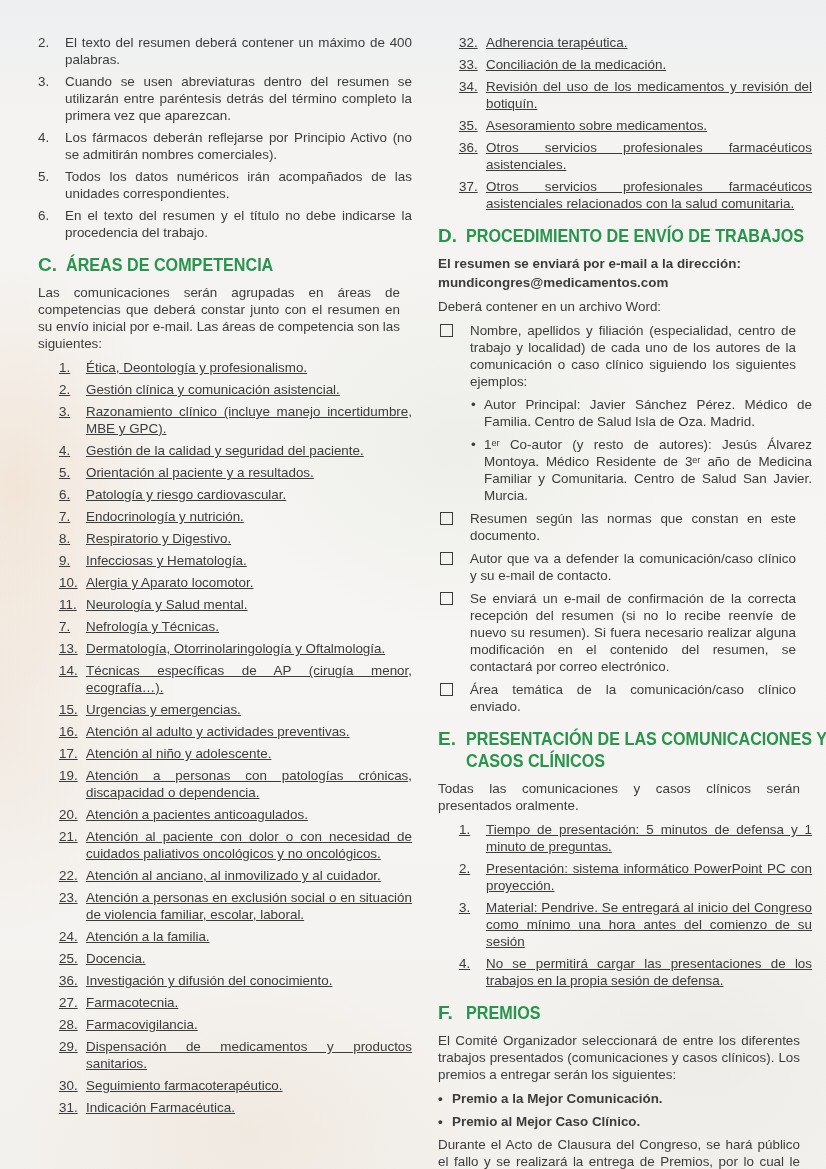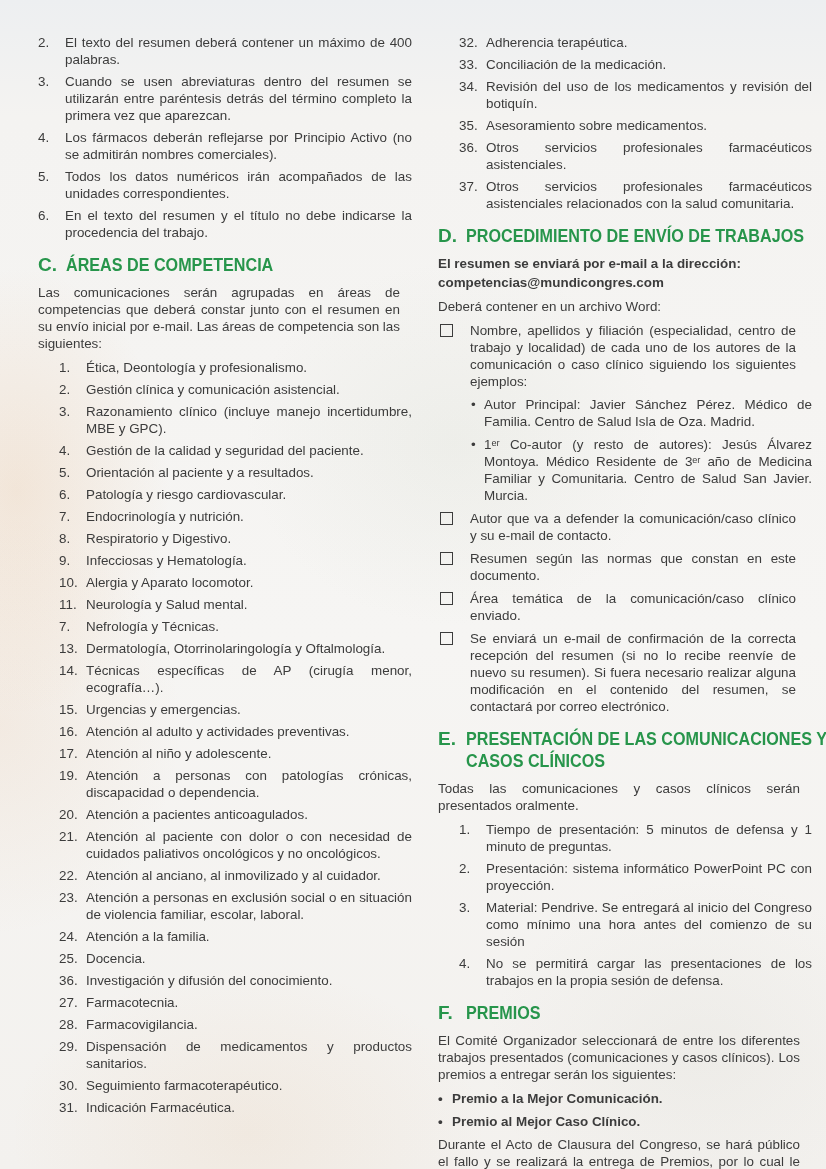--- a/index.html
+++ b/index.html
@@ -21,21 +21,21 @@
   .columns {
     position:absolute; left:38px; top:34px;
     display:flex; gap:26px;
   }
   .col { width:374px; font-size:13.4px; line-height:17px; }
 
   
   .num-row { display:flex; margin-bottom:5px; }
   .num-row .n { flex:0 0 27px; }
   .num-row .t { flex:1; text-align:justify; }
-  .indented { padding-left:21px; }
+  .indented { padding-left:21px;text-decoration:underline; }
 
   
   .sec-h { display:flex; color:#27954b; font-weight:bold; font-size:19px; line-height:22px; margin:13px 0 8px 0; }
   .sec-h .letter { flex:0 0 28px; }
   .sec-h .title { flex:0 0 auto; width:435px; transform:scaleX(0.85); transform-origin:left top; }
   .sec-h.nowrap .title { white-space:nowrap; width:auto; }
 
   .para { text-align:justify; margin:0 12px 7px 0; }
   .bold { font-weight:bold; }
 
@@ -288,21 +288,21 @@
             <span class="t">Otros servicios profesionales farmacéuticos asistenciales relacionados con la salud comunitaria.</span>
           </div>
         </div>
 
       <div class="sec-h nowrap">
         <span class="letter">D.</span>
         <span class="title">PROCEDIMIENTO DE ENVÍO DE TRABAJOS</span>
       </div>
 
       <p class="para bold mb0">El resumen se enviará por e-mail a la dirección:</p>
-      <p class="para bold">competencias@mundicongres.com</p>
+      <p class="para bold">mundicongres@medicamentos.com</p>
       <p class="para">Deberá contener en un archivo Word:</p>
 
       <div class="check-row">
         <span class="box"></span>
         <span class="ct">Nombre, apellidos y filiación (especialidad, centro de trabajo y localidad) de cada uno de los autores de la comunicación o caso clínico siguiendo los siguientes ejemplos:</span>
       </div>
 
       <div>
 
           <div class="ex-row">
@@ -313,37 +313,37 @@
           <div class="ex-row">
             <span class="bull">•</span>
             <span class="et">1ᵉʳ Co-autor (y resto de autores): Jesús Álvarez Montoya. Médico Residente de 3ᵉʳ año de Medicina Familiar y Comunitaria. Centro de Salud San Javier. Murcia.</span>
           </div>
         </div>
 
       <div>
 
           <div class="check-row">
             <span class="box"></span>
-            <span class="ct">Autor que va a defender la comunicación/caso clínico y su e-mail de contacto.</span>
+            <span class="ct">Resumen según las normas que constan en este documento.</span>
           </div>
 
           <div class="check-row">
             <span class="box"></span>
-            <span class="ct">Resumen según las normas que constan en este documento.</span>
+            <span class="ct">Autor que va a defender la comunicación/caso clínico y su e-mail de contacto.</span>
+          </div>
+
+          <div class="check-row">
+            <span class="box"></span>
+            <span class="ct">Se enviará un e-mail de confirmación de la correcta recepción del resumen (si no lo recibe reenvíe de nuevo su resumen). Si fuera necesario realizar alguna modificación en el contenido del resumen, se contactará por correo electrónico.</span>
           </div>
 
           <div class="check-row">
             <span class="box"></span>
             <span class="ct">Área temática de la comunicación/caso clínico enviado.</span>
           </div>
-
-          <div class="check-row">
-            <span class="box"></span>
-            <span class="ct">Se enviará un e-mail de confirmación de la correcta recepción del resumen (si no lo recibe reenvíe de nuevo su resumen). Si fuera necesario realizar alguna modificación en el contenido del resumen, se contactará por correo electrónico.</span>
-          </div>
         </div>
 
       <div class="sec-h">
         <span class="letter">E.</span>
         <span class="title">PRESENTACIÓN DE LAS COMUNICACIONES Y CASOS CLÍNICOS</span>
       </div>
 
       <p class="para">Todas las comunicaciones y casos clínicos serán presentados oralmente.</p>
 
       <div class="indented">

